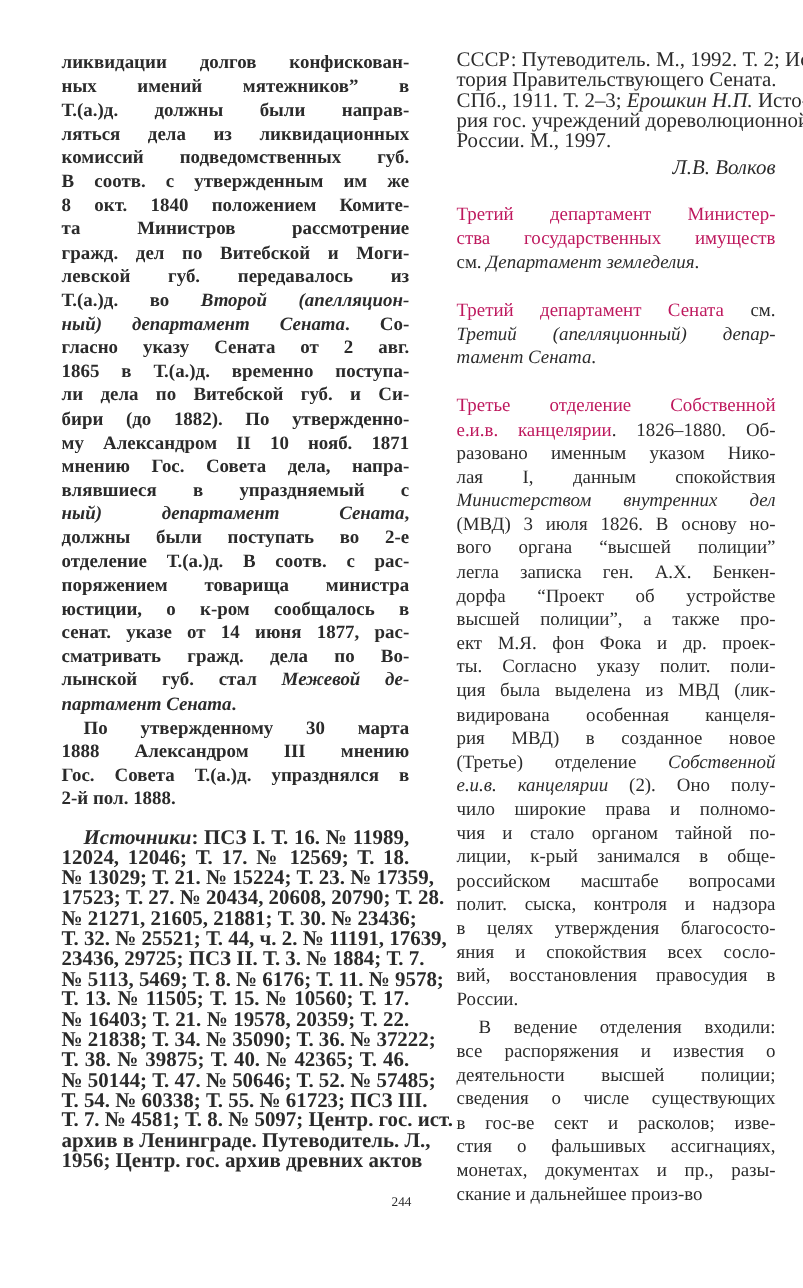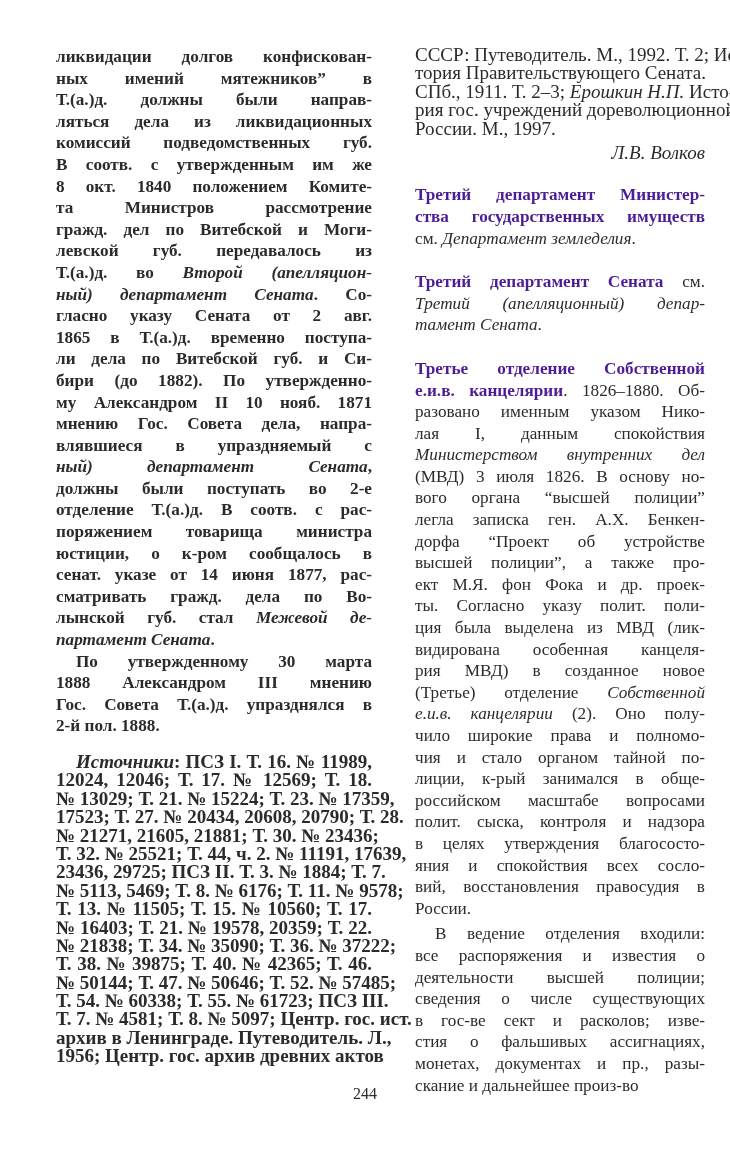--- a/index.html
+++ b/index.html
@@ -18,25 +18,25 @@
       overflow: visible;
     }
     .line.last { text-align-last: left; }
     .line.right { text-align: right; text-align-last: right; }
     .body-text .line { font-size: 17.2px; height: 21.6px; line-height: 21.6px; }
     .src-text .line { font-size: 19px; height: 18.4px; line-height: 18.4px; }
     .indent { padding-left: 20px; }
     .gap-s { height: 8px; }
     .gap-m { height: 16px; }
     .gap-l { height: 22px; }
-    b { font-weight: bold; color: #4c1d95; }
+    b { font-weight: normal; color: #be185d; }
     i { font-style: italic; }
     #page-number {
       position: absolute; left: 0; width: 730px; top: 1085px;
-      text-align: center; font-size: 16px;
+      text-align: center; font-size: 12px;
     }
   </style>
 </head>
 <body>
 
 <div id="left" class="col">
   <div class="body-text">
       <span class="line"><span>ликвидации долгов конфискован-</span></span>
       <span class="line"><span>ных имений мятежников” в</span></span>
       <span class="line"><span>Т.(а.)д. должны были направ-</span></span>

